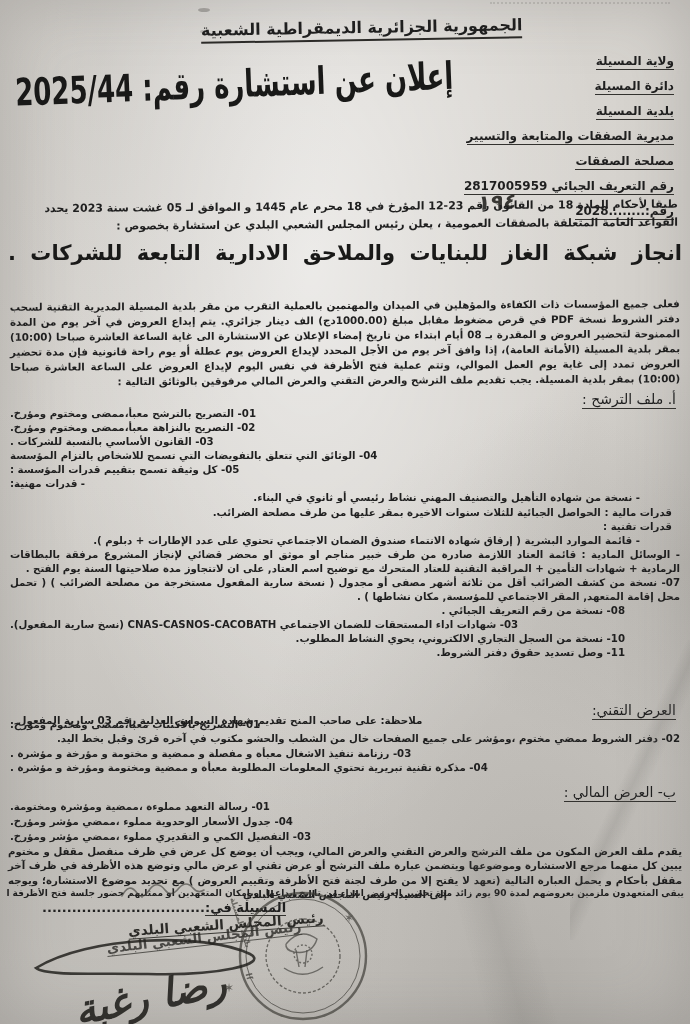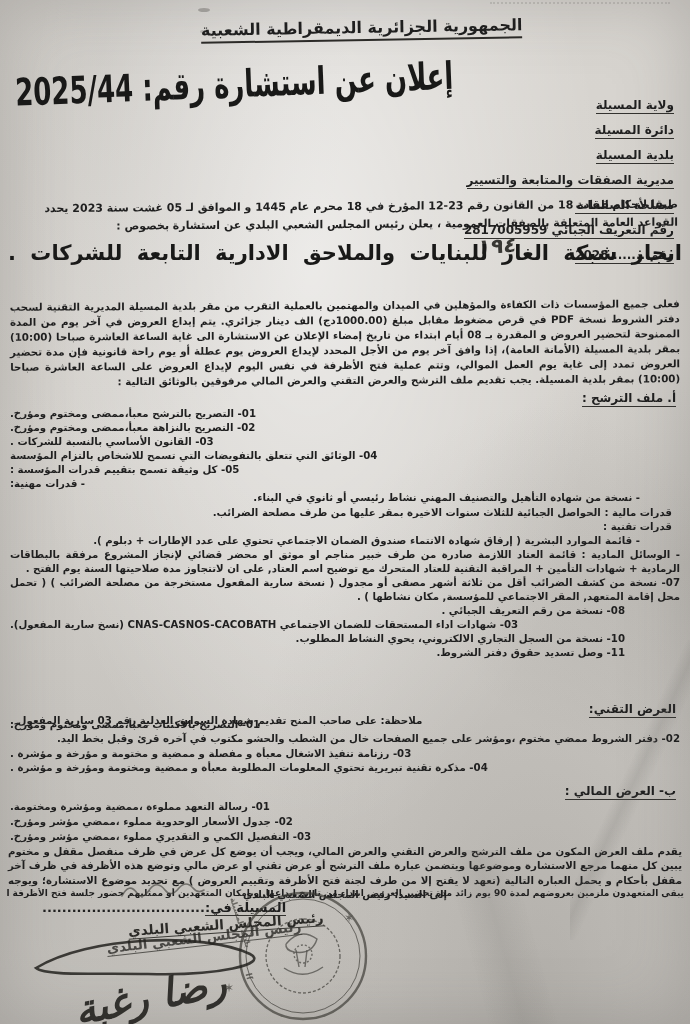--- a/index.html
+++ b/index.html
@@ -16,32 +16,32 @@
       linear-gradient(180deg,#d8d5d0 0%,#d2cfca 55%,#c9c6c1 100%);
     box-shadow: inset 0 0 70px rgba(92,90,86,.30);
   }
   .content{position:absolute;inset:0;filter:blur(.25px);}
   .u{border-bottom:1.5px solid #33322f;padding-bottom:1px;}
   .abs{position:absolute;}
   .republic{top:18px;right:168px;font-size:16px;font-weight:bold;letter-spacing:.5px;
     transform:rotate(-1deg);border-bottom:2px solid #2c2b28;padding-bottom:2px;white-space:nowrap;}
   .main-title{top:54px;right:238px;font-size:26px;font-weight:bold;white-space:nowrap;
     transform:rotate(-2.2deg) scaleY(1.45);transform-origin:right top;letter-spacing:.5px;color:#191918;}
-  .letterhead{top:52px;right:16px;width:230px;text-align:right;font-size:12px;font-weight:bold;margin-top:44px;}
+  .letterhead{top:52px;right:16px;width:230px;text-align:right;font-size:12px;font-weight:bold;}
   .letterhead .lh-line{display:block;margin-bottom:7px;line-height:18px;}
   .ref-line{position:relative;}
   .hand-num{position:absolute;top:-9px;left:34px;font-size:21px;font-weight:bold;
     transform:skewX(-12deg) rotate(-4deg);letter-spacing:2px;color:#262522;opacity:.9;}
   .legal-p{top:198px;right:12px;left:12px;font-size:11px;font-weight:bold;text-align:right;
     line-height:1.6;transform:rotate(-.4deg);}
   .subject{top:238px;right:8px;left:8px;font-size:21px;font-weight:bold;letter-spacing:4px;
     word-spacing:7px;line-height:1.5;text-align:right;color:#191918;}
   .details-p{top:298px;right:10px;left:10px;font-size:10.3px;font-weight:bold;text-align:justify;
     text-align-last:right;line-height:1.45;transform:rotate(-.3deg);}
-  .sec-head{font-size:12px;font-weight:bold;}
+  .sec-head{font-size:14px;font-weight:normal;}
   .head-a{top:391px;right:14px;}
   .doc-list{right:10px;left:10px;font-size:10.2px;font-weight:bold;line-height:1.38;}
   .cand-list{top:407px;}
   .doc-list div{margin:0;}
   .c{text-align:left;}
   .r{text-align:right;}
   .j{text-align:justify;text-align-last:right;}
   .ind1{padding-right:40px;}
   .ind2{padding-right:55px;}
   .ind3{padding-right:8px;}
@@ -137,21 +137,21 @@
       <div class="c">01- التصريح بالاكتتاب معبأ،ممضى ومختوم ومؤرخ.</div>
       <div class="j">02- دفتر الشروط ممضي مختوم ،ومؤشر على جميع الصفحات خال من الشطب والحشو مكتوب في آخره قرئ وقبل بخط اليد.</div>
       <div class="c">03- رزنامة تنفيذ الاشغال معبأة و مفصلة و ممضية و مختومة و مؤرخة و مؤشرة .</div>
       <div class="c">04- مذكرة تقنية تبريرية تحتوي المعلومات المطلوبة معبأة و ممضية ومختومة ومؤرخة و مؤشرة .</div>
     </div>
 
     <div class="abs sec-head head-fin"><span class="u">ب- العرض المالي :</span></div>
 
     <div class="abs doc-list fin-list">
       <div class="c">01- رسالة التعهد مملوءة ،ممضية ومؤشرة ومختومة.</div>
-      <div class="c">02- جدول الأسعار الوحدوية مملوء ،ممضي مؤشر ومؤرخ.</div>
+      <div class="c">04- جدول الأسعار الوحدوية مملوء ،ممضي مؤشر ومؤرخ.</div>
       <div class="c">03- التفصيل الكمي و التقديري مملوء ،ممضي مؤشر ومؤرخ.</div>
     </div>
 
     <div class="abs closing-p1">يقدم ملف العرض المكون من ملف الترشح والعرض التقني والعرض المالي، ويجب أن يوضع كل عرض في ظرف منفصل مقفل و مختوم يبين كل منهما مرجع الاستشارة وموضوعها ويتضمن عبارة ملف الترشح أو عرض تقني او عرض مالي وتوضع هذه الأظرفة في ظرف آخر مقفل بأحكام و يحمل العبارة التالية (تعهد لا يفتح إلا من طرف لجنة فتح الأظرفة وتقييم العروض ) مع تحديد موضوع الاستشارة؛ ويوجه إلى السيد: رئيس المجلس الشعبي البلدي</div>
     <div class="abs closing-p2">يبقى المتعهدون ملزمين بعروضهم لمدة 90 يوم زائد مدة تحضير العروض ابتداء من تاريخ إيداعها. وبإمكان المتعهدين أو ممثليهم حضور جلسة فتح الأظرفة التي ستقام بمقر البلدية.</div>
 
     <svg class="abs scribble" viewBox="0 0 90 26">
       <path d="M4,18 q7,-14 15,-3 q5,8 13,-4 q7,-9 15,1 q6,8 14,-2 q7,-8 14,0 q5,6 11,2" fill="none" stroke="#3a3935" stroke-width="1.6" stroke-linecap="round"></path>
     </svg>
 

